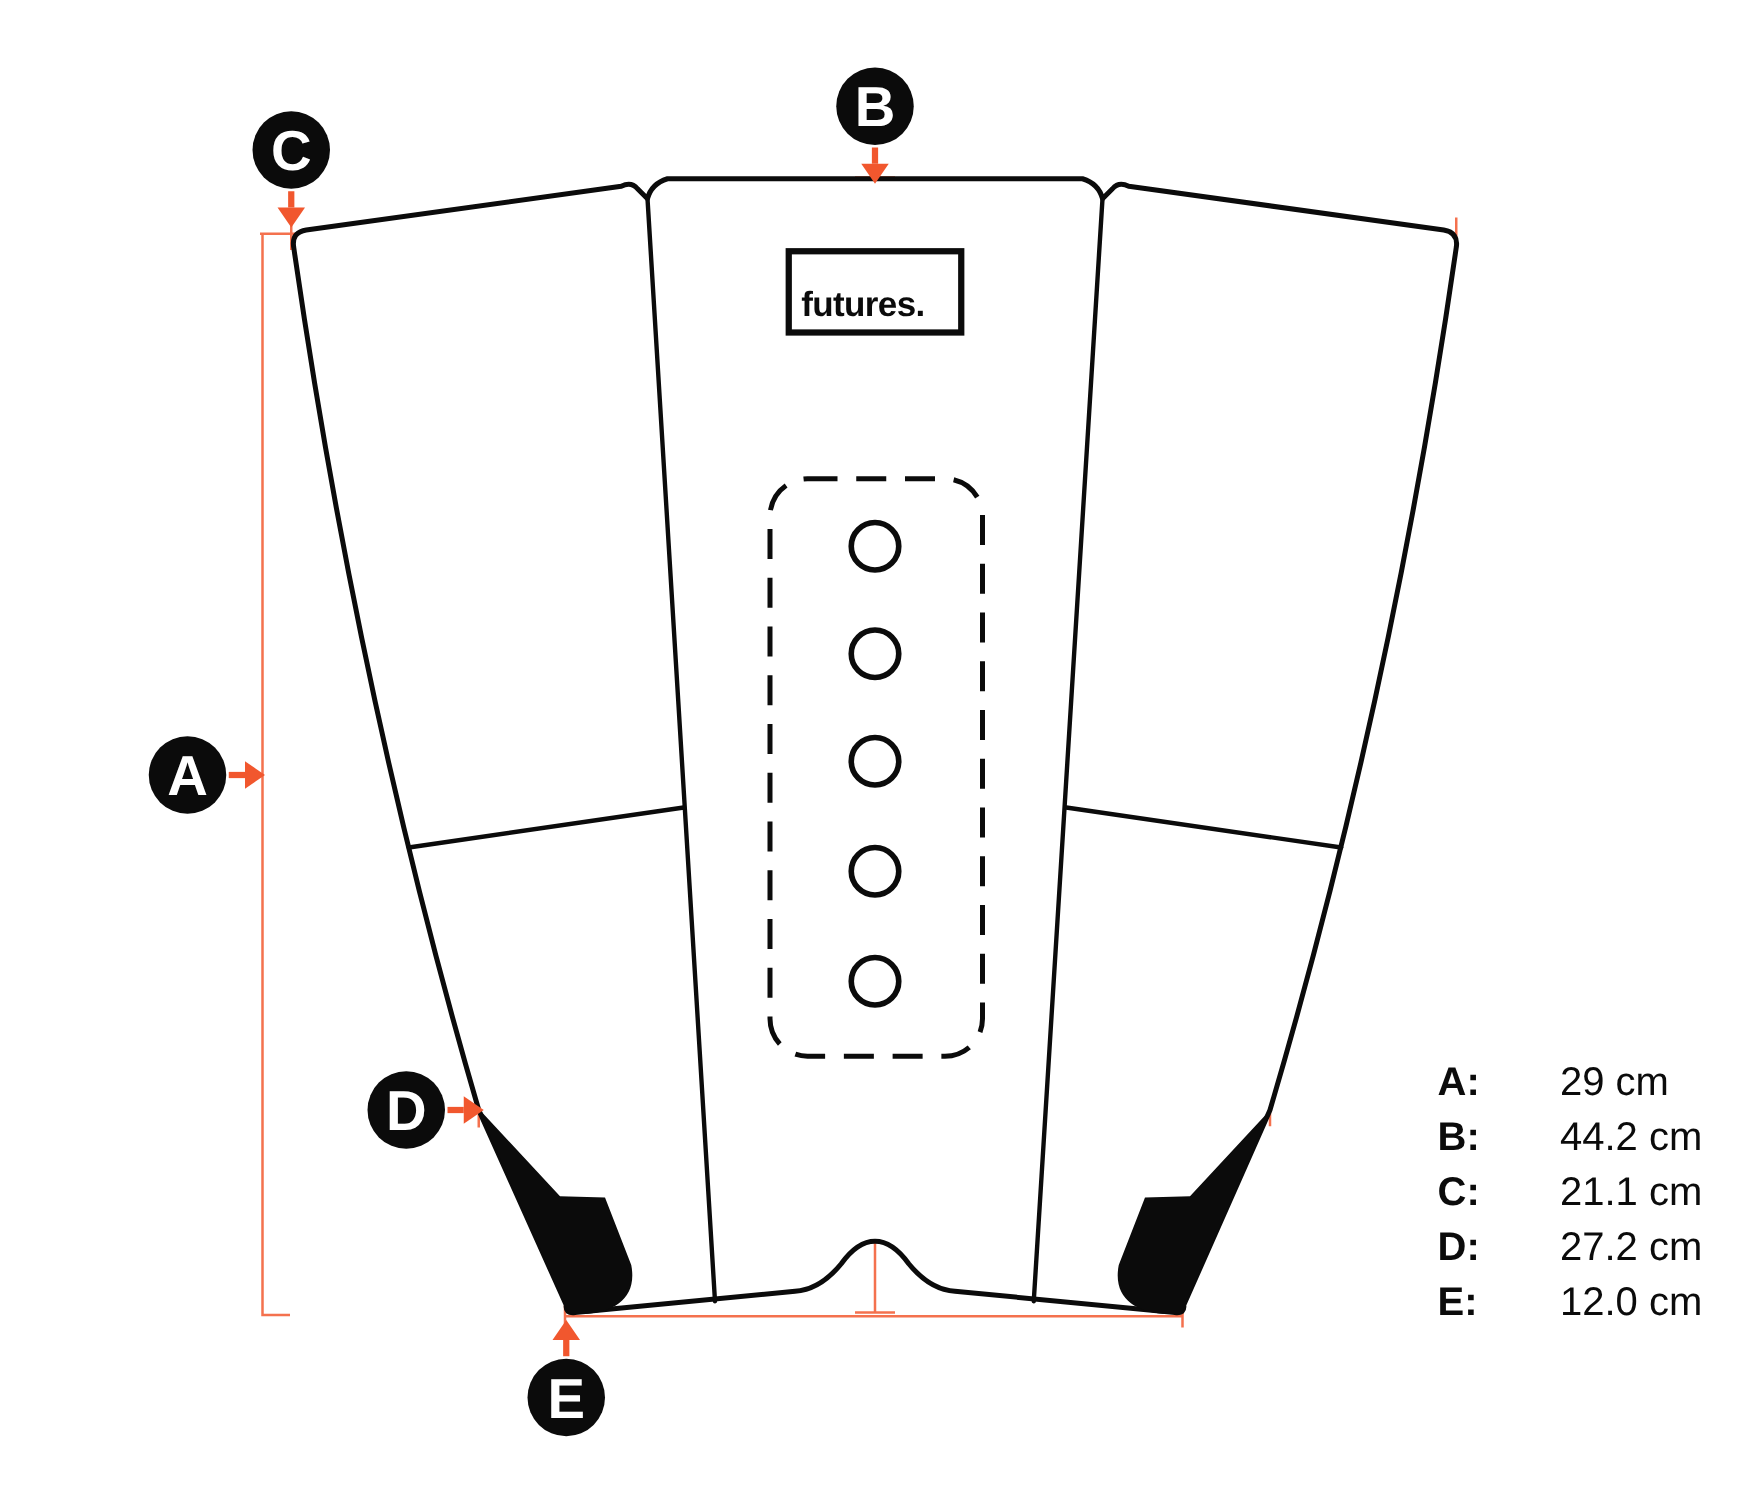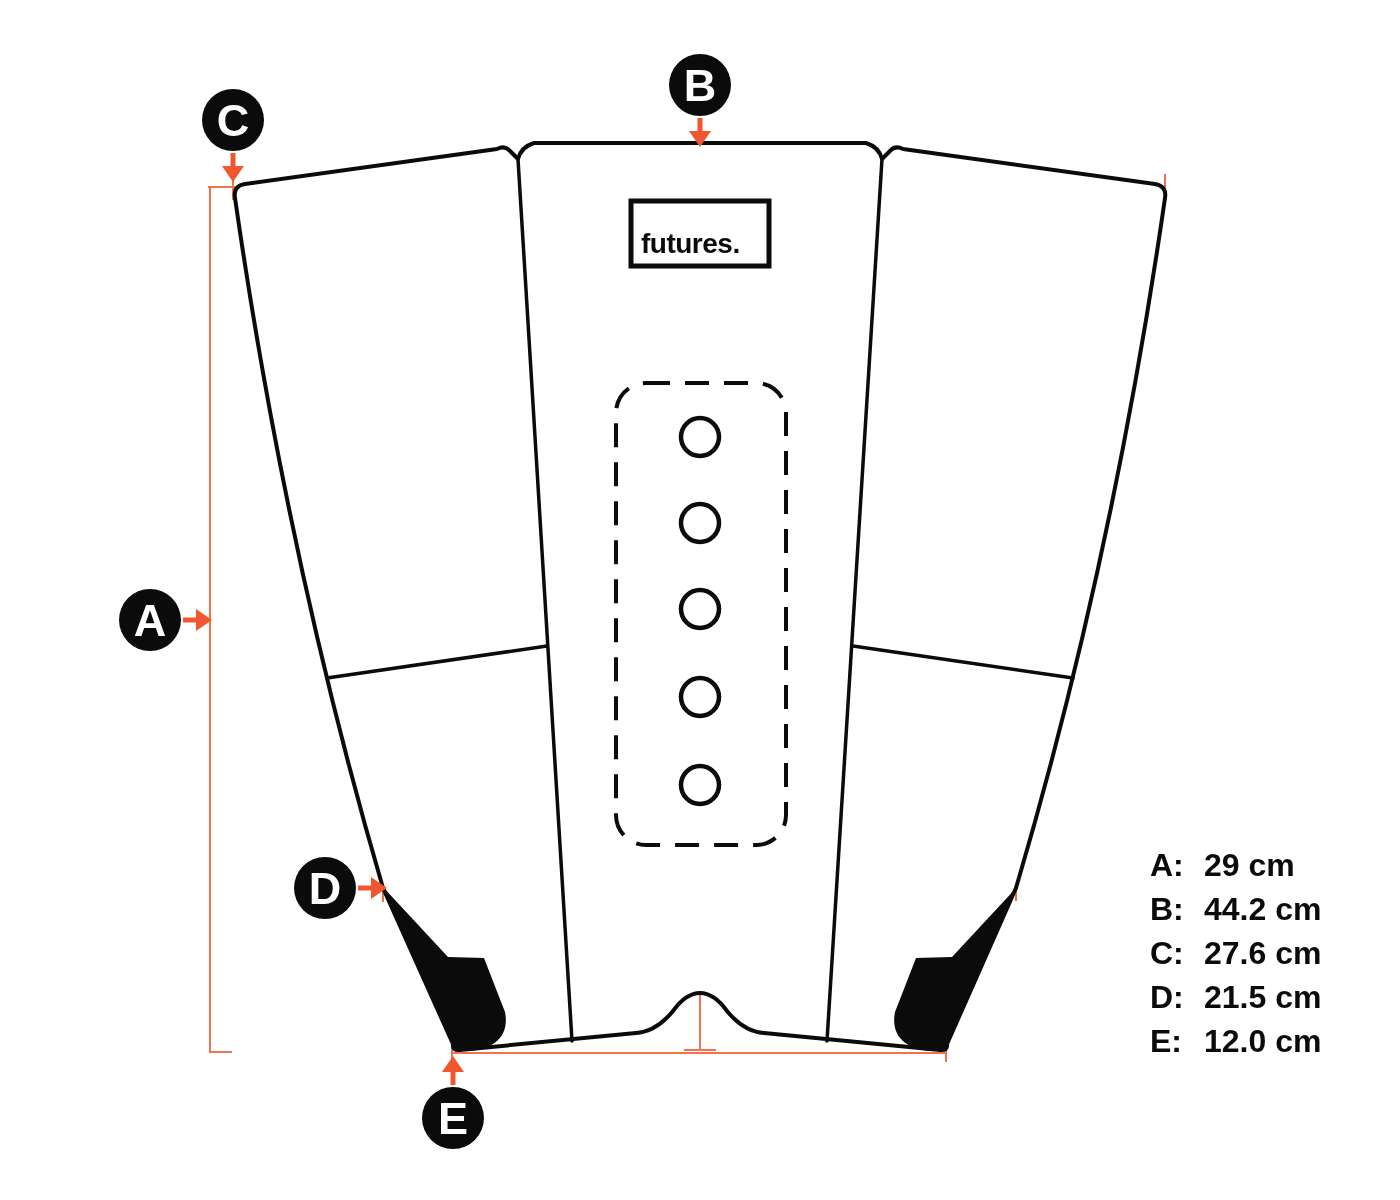--- a/index.html
+++ b/index.html
@@ -24,21 +24,21 @@
   .arrow-shaft{fill:none;stroke:var(--accent);stroke-width:5;}
   .arrow-head{fill:var(--accent);stroke:none;}
   .marker-circle{fill:var(--ink);}
   .marker-letter{fill:#ffffff;font-weight:bold;font-size:45px;text-anchor:middle;}
   .legend{
     position:absolute;left:1150px;top:843px;color:var(--ink);
     font-size:32px;line-height:44px;white-space:nowrap;
   }
   .legend-row{display:flex;align-items:baseline;}
   .legend-label{font-weight:bold;width:54px;display:inline-block;}
-  .legend-value{font-weight:bold;}
+  .legend-value{font-weight:normal;margin-left:44px;}
 </style>
 </head>
 <body>
 
 <div class="stage">
   <svg width="1400" height="1200" viewBox="0 0 1400 1200">
 
     <g>
       <path class="dimline" d="M 208,187 L 1165,187"></path>
       <path class="dimline" d="M 210,187 L 210,1052 L 232,1052"></path>
@@ -146,24 +146,24 @@
     <div class="legend-row">
       <span class="legend-label">A:</span>
       <span class="legend-value">29 cm</span>
     </div>
     <div class="legend-row">
       <span class="legend-label">B:</span>
       <span class="legend-value">44.2 cm</span>
     </div>
     <div class="legend-row">
       <span class="legend-label">C:</span>
-      <span class="legend-value">27.6 cm</span>
+      <span class="legend-value">21.1 cm</span>
     </div>
     <div class="legend-row">
       <span class="legend-label">D:</span>
-      <span class="legend-value">21.5 cm</span>
+      <span class="legend-value">27.2 cm</span>
     </div>
     <div class="legend-row">
       <span class="legend-label">E:</span>
       <span class="legend-value">12.0 cm</span>
     </div>
   </div>
 </div>
 
 </body></html>

